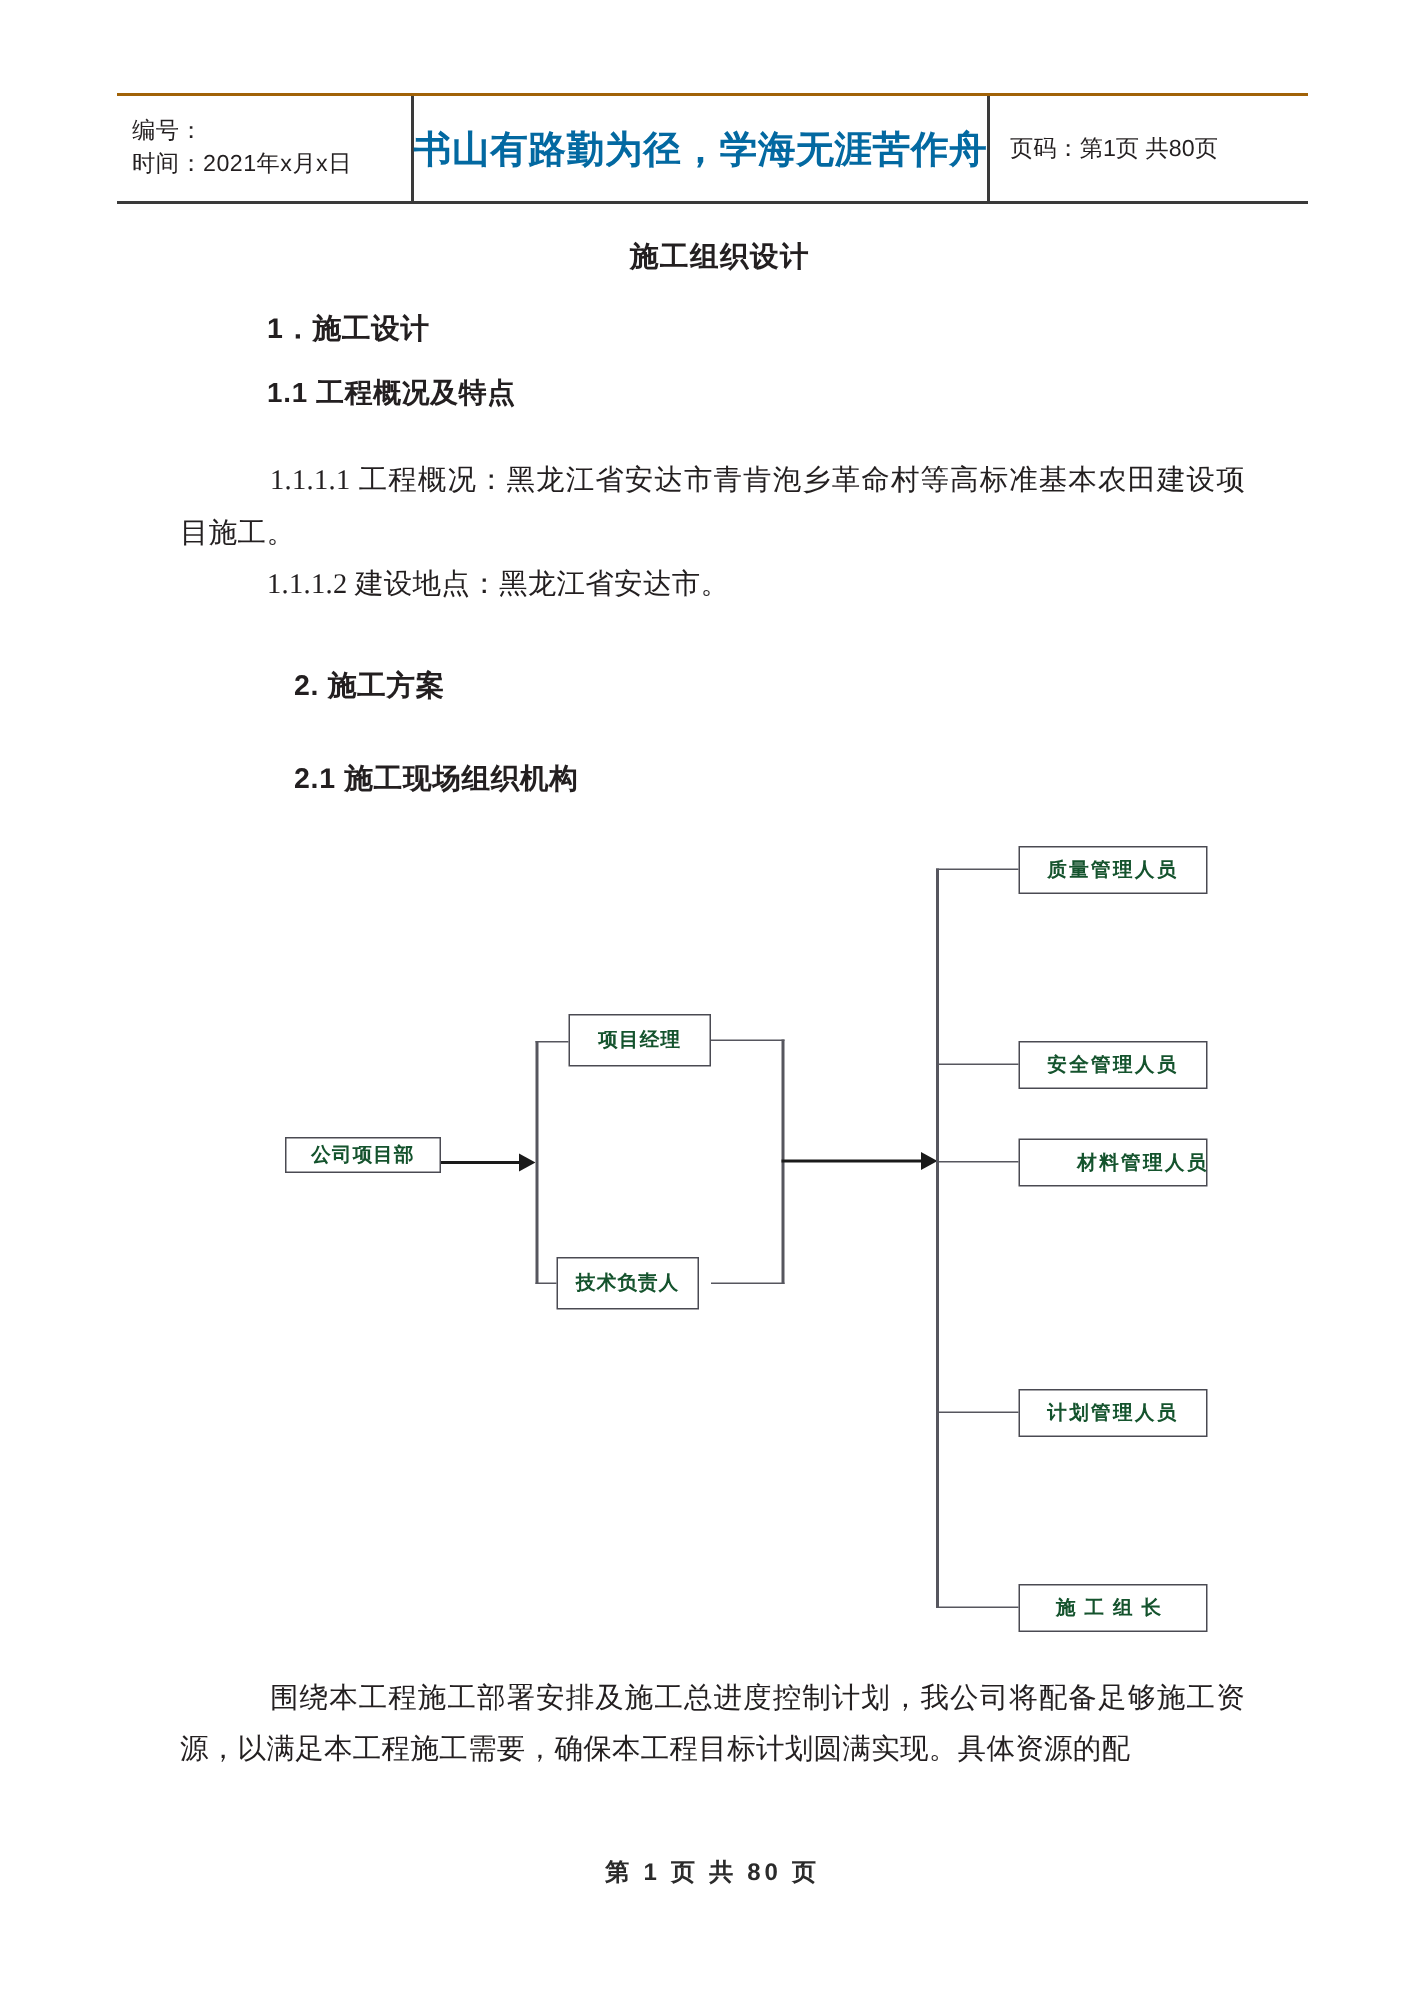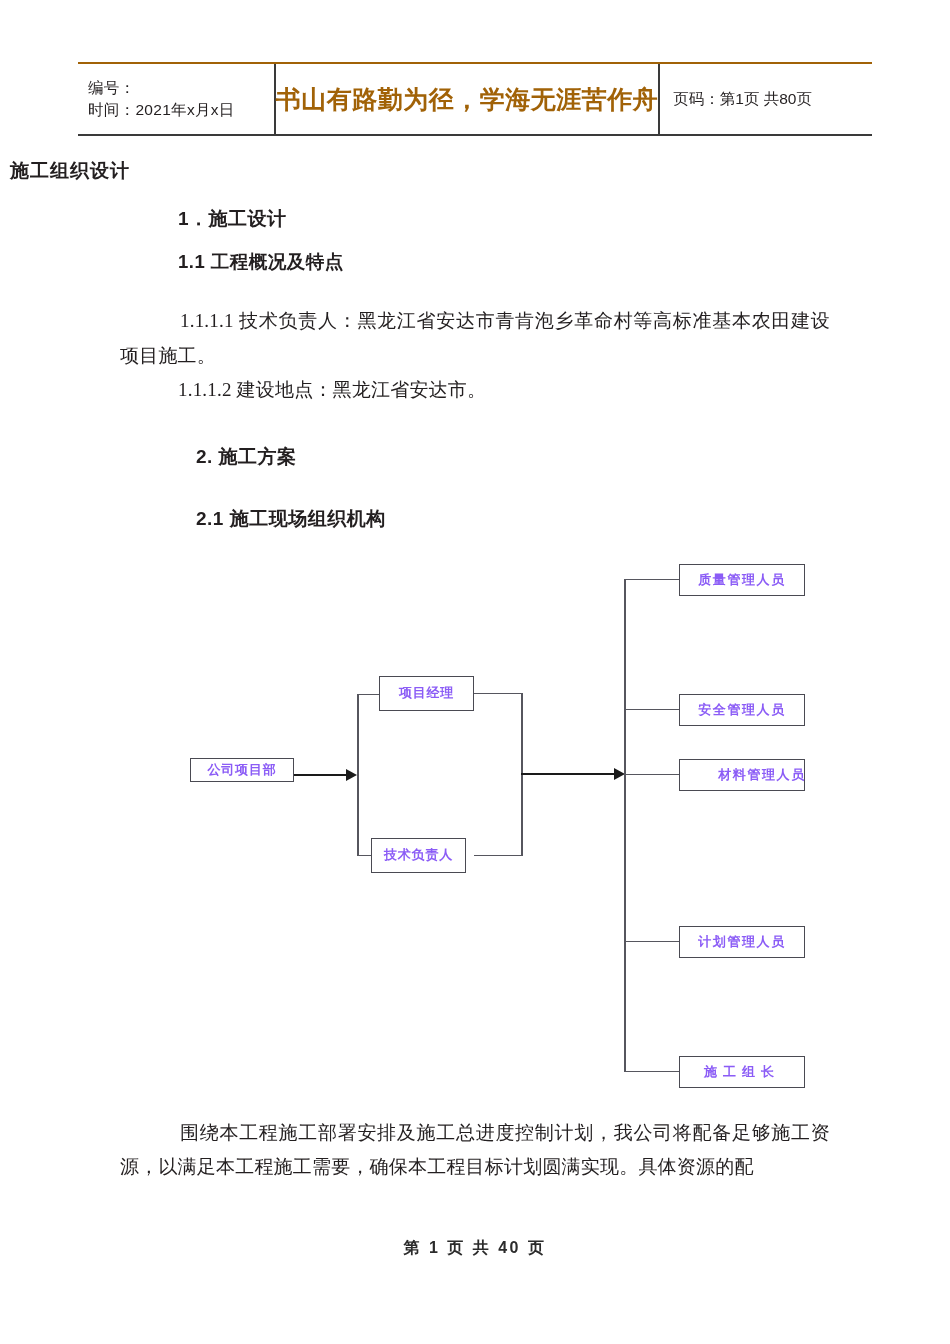--- a/index.html
+++ b/index.html
@@ -47,21 +47,21 @@
     line-height: 1.45;
     letter-spacing: .3px;
   }
   .hdr-mid {
     flex: 1;
     align-items: center;
     justify-content: center;
     border-right: 2px solid #3a3a3a;
   }
   .hdr-slogan {
-    color: #a16207;
+    color: #0369a1;
     font-family: "Liberation Serif", "DejaVu Serif", serif;
     font-weight: bold;
     font-size: 25px;
     letter-spacing: .5px;
     white-space: nowrap;
   }
   .hdr-right {
     width: 212px;
     padding-left: 13px;
     justify-content: center;
@@ -71,20 +71,21 @@
   }
 
   
   #doc {
     position: absolute;
     left: 0;
     top: 146px;
     width: 950px;
   }
   .doc-title {
+    text-align: center;
     font-family: "Liberation Sans", "DejaVu Sans", sans-serif;
     font-weight: bold;
     font-size: 19px;
     letter-spacing: 1px;
     margin: 12px 0 0 0;
     padding-left: 10px;
   }
   .h1, .h2, .h3 {
     font-family: "Liberation Sans", "DejaVu Sans", sans-serif;
     font-weight: bold;
@@ -126,21 +127,21 @@
     margin-top: 14px;
   }
   .node {
     position: absolute;
     box-sizing: border-box;
     border: 1.6px solid #4a4a52;
     background: #ffffff;
     font-family: Liberation Sans, sans-serif;
     font-weight: bold;
     font-size: 13px;
-    color: #8b5cf6;
+    color: #14532d;
     display: flex;
     align-items: center;
     justify-content: center;
     white-space: nowrap;
     letter-spacing: 1.6px;
   }
   .node.wide-sp { letter-spacing: 6px; }
   .node.tight-sp { letter-spacing: .8px; }
   .ln {
     position: absolute;
@@ -193,21 +194,21 @@
 
   <div id="doc">
 
     <div class="doc-title">施工组织设计</div>
 
     <div class="h1">1．施工设计</div>
     <div class="h2">1.1 工程概况及特点</div>
 
     <div class="gap-a"></div>
 
-    <p class="para indent2">1.1.1.1 技术负责人：黑龙江省安达市青肯泡乡革命村等高标准基本农田建设项目施工。</p>
+    <p class="para indent2">1.1.1.1 工程概况：黑龙江省安达市青肯泡乡革命村等高标准基本农田建设项目施工。</p>
     <p class="para indent1">1.1.1.2 建设地点：黑龙江省安达市。</p>
 
     <div class="gap-b"></div>
 
     <div class="h-sec">2.    施工方案</div>
 
     <div class="gap-b"></div>
 
     <div class="h-sec">2.1   施工现场组织机构</div>
 
@@ -245,16 +246,16 @@
       <div class="node" style="left:679px; top:213px; width:126px; height:32px;padding-left:40px;">材料管理人员</div>
       <div class="node" style="left:679px; top:380px; width:126px; height:32px;">计划管理人员</div>
       <div class="node wide-sp" style="left:679px; top:510px; width:126px; height:32px;">施工组长</div>
 
     </div>
 
     <p class="para indent2">围绕本工程施工部署安排及施工总进度控制计划，我公司将配备足够施工资源，以满足本工程施工需要，确保本工程目标计划圆满实现。具体资源的配</p>
   </div>
 
   <div id="footer">
-    <span>第 1 页 共 40 页</span>
+    <span>第 1 页 共 80 页</span>
   </div>
 
 </div>
 
 </body></html>

